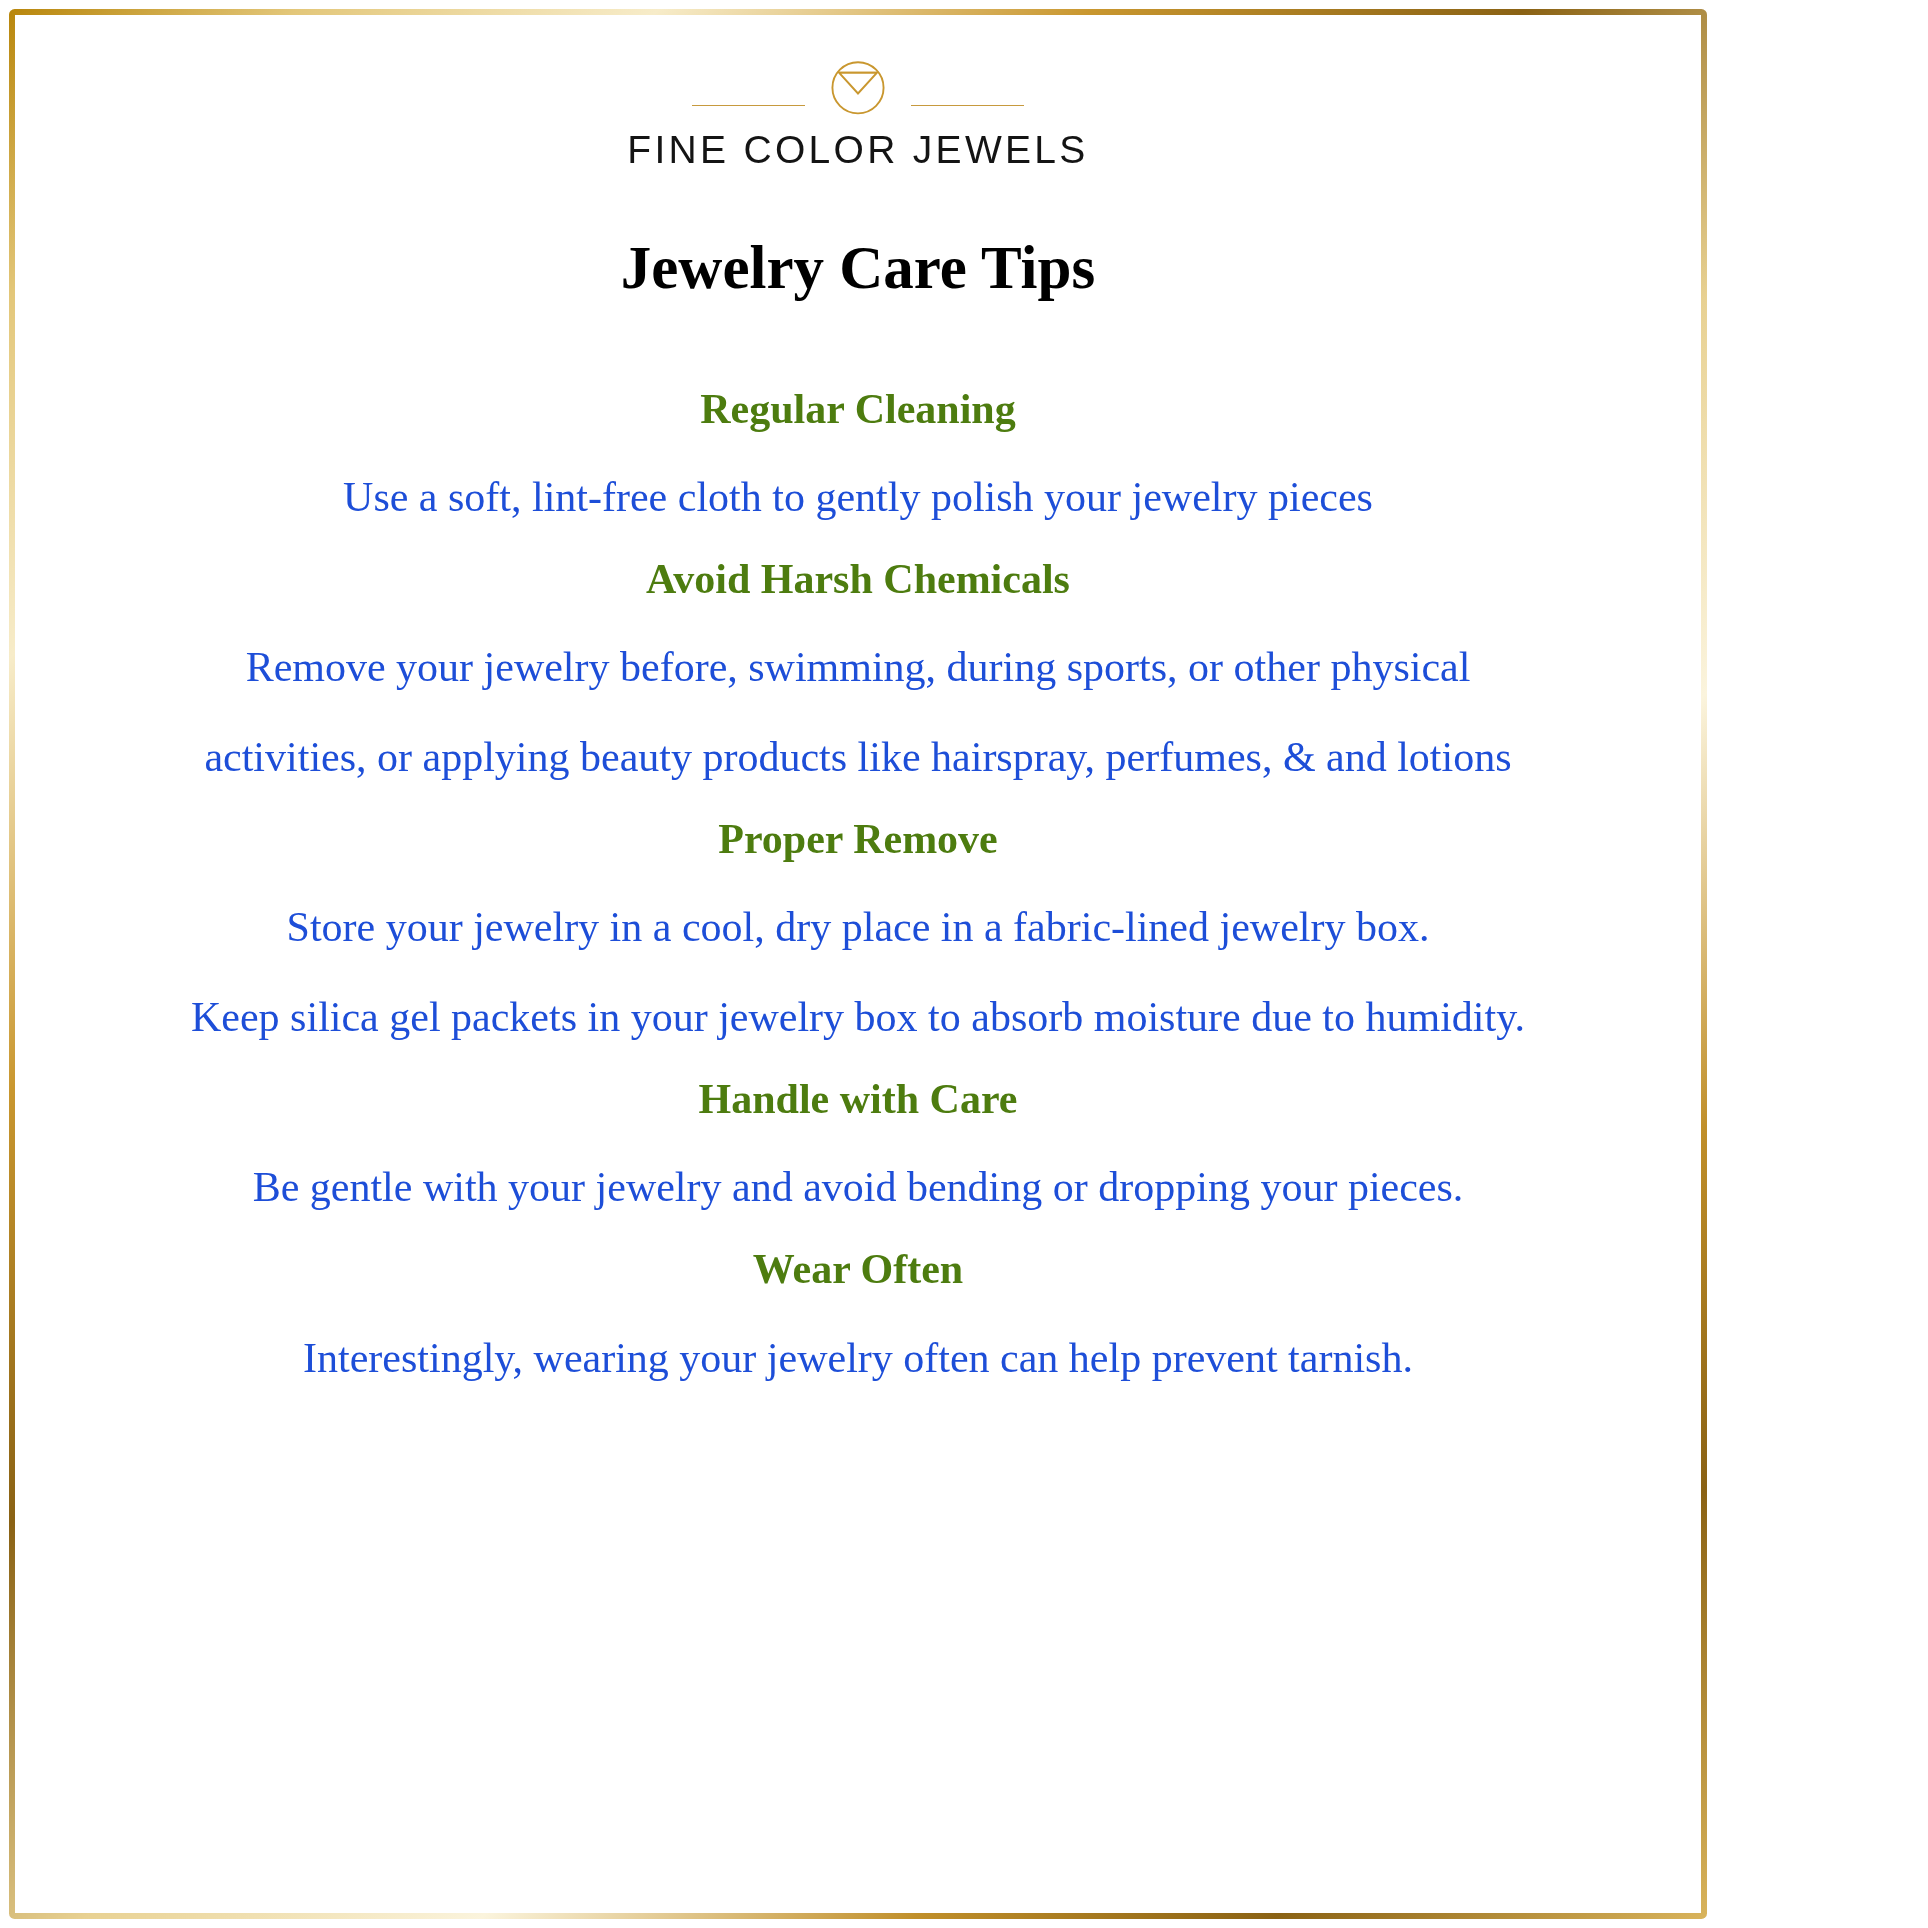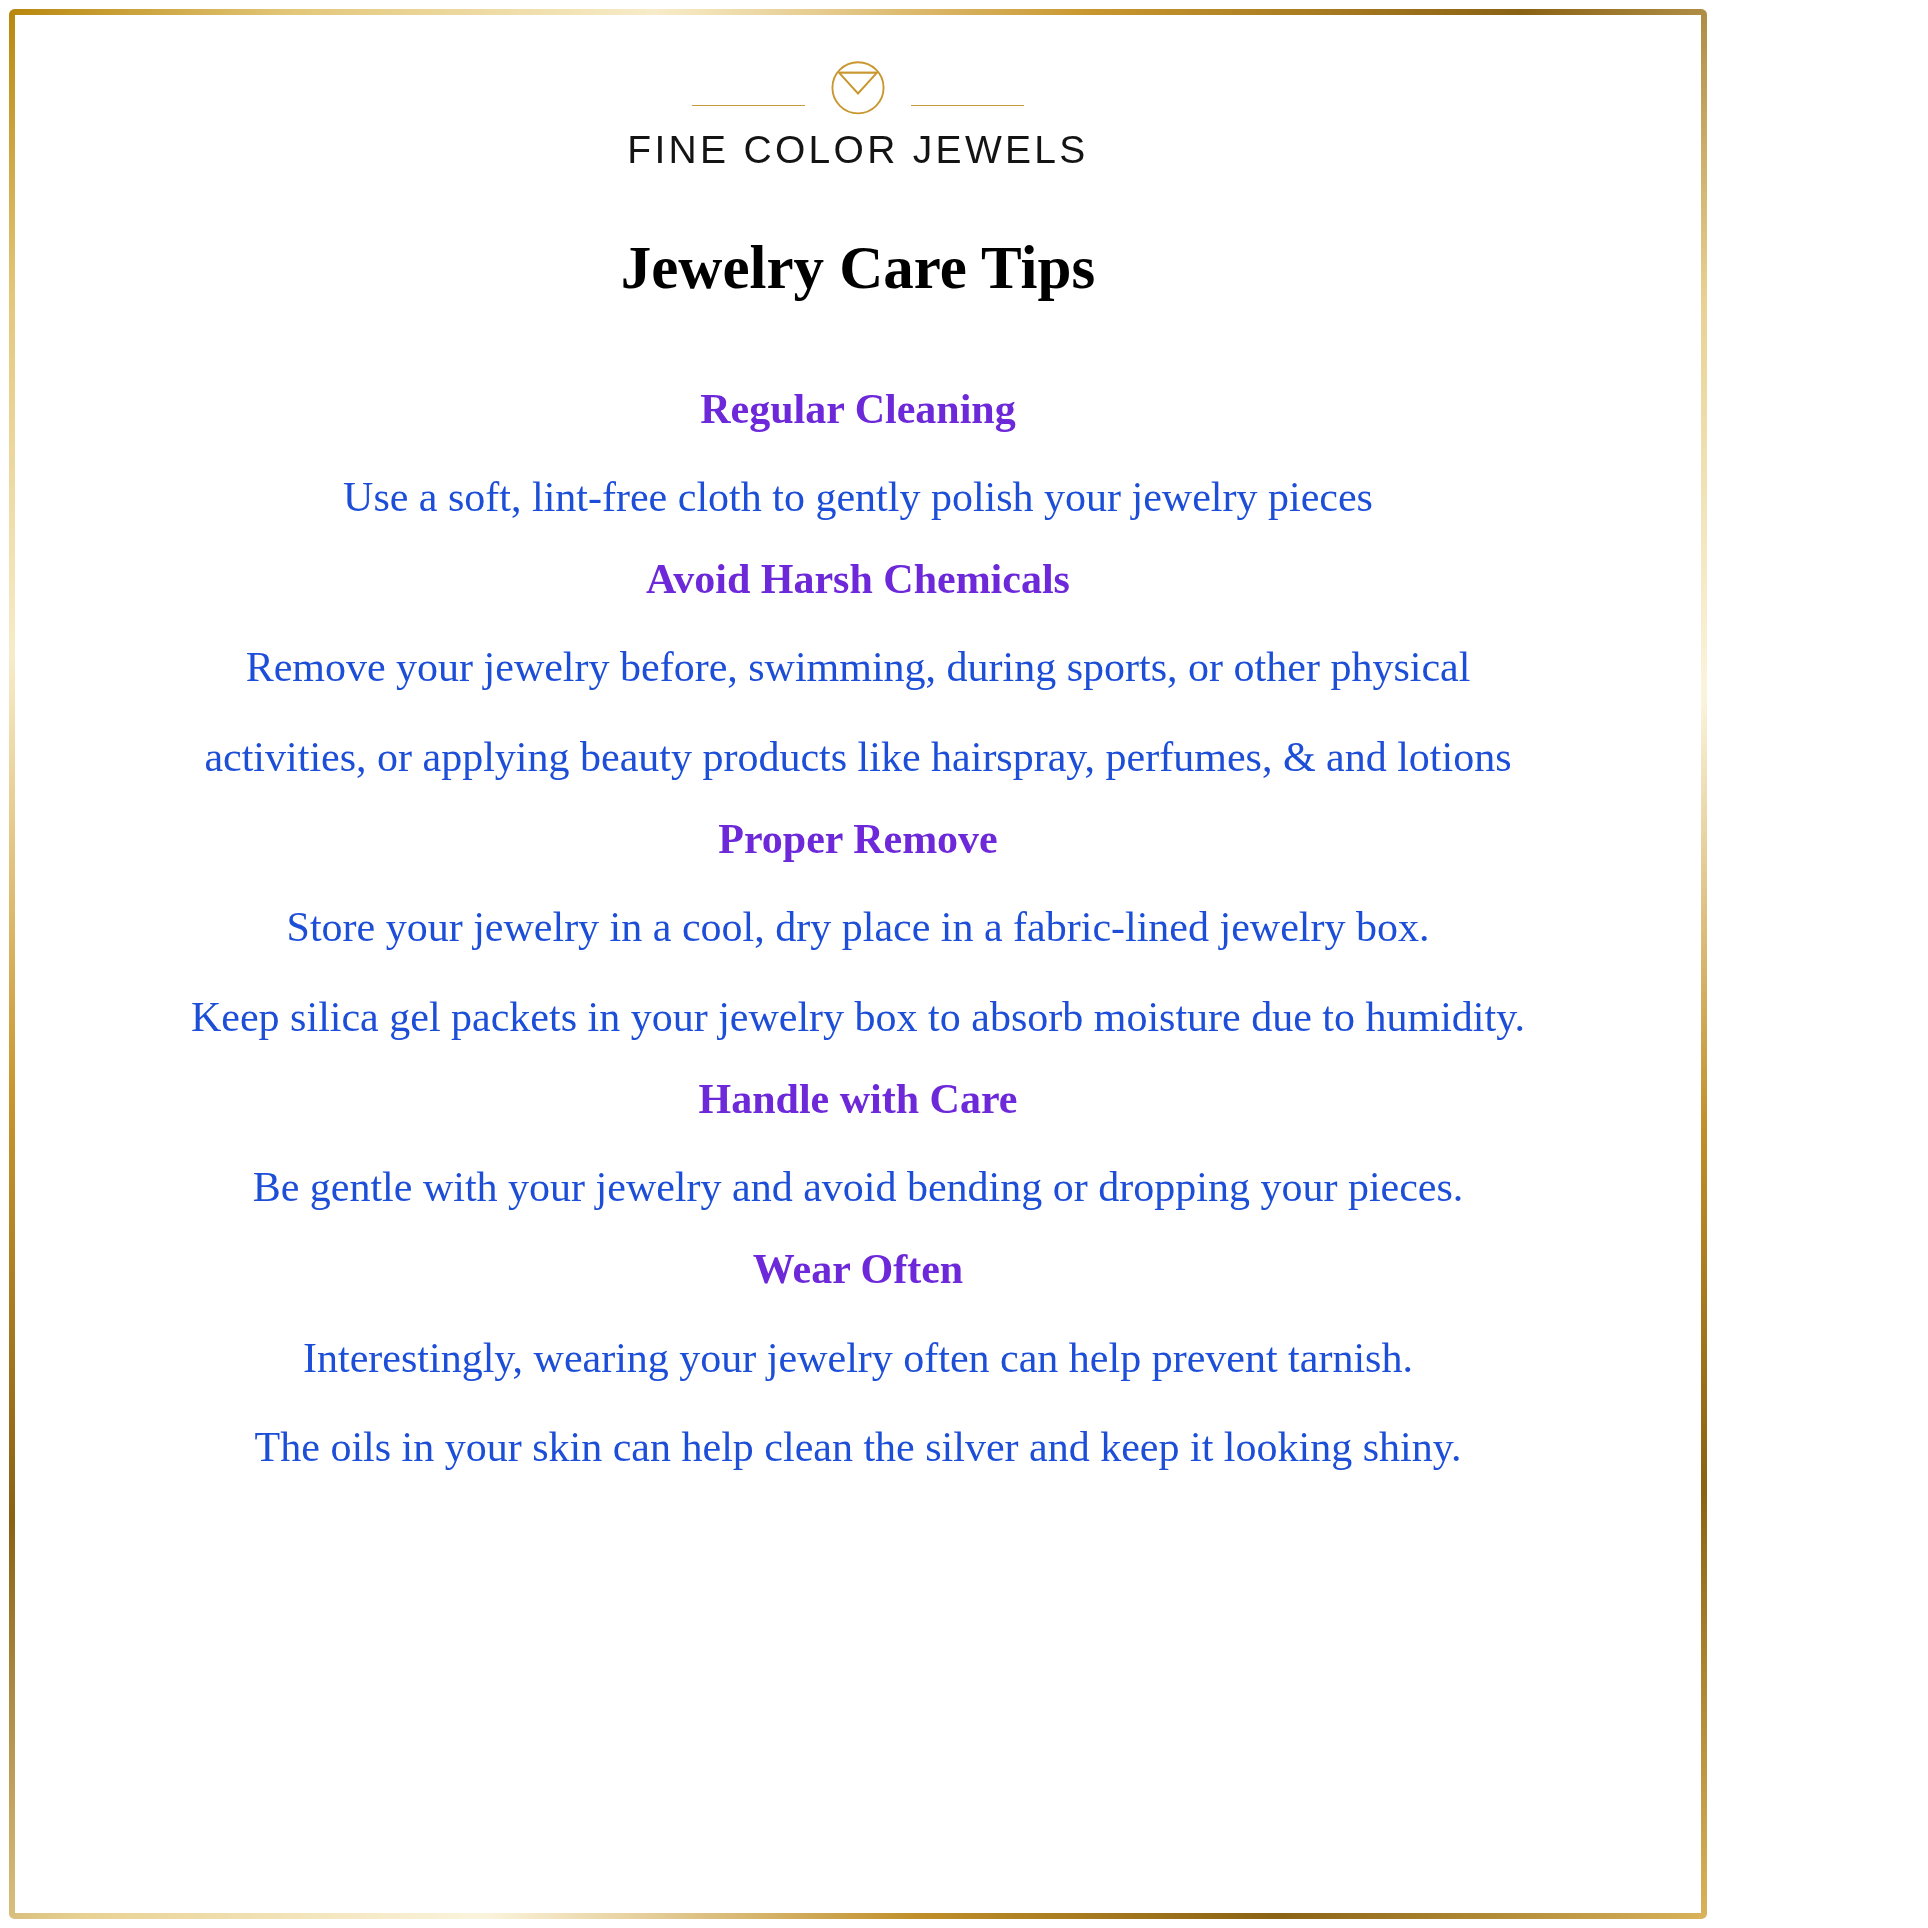--- a/index.html
+++ b/index.html
@@ -102,21 +102,21 @@
   .sections {
     margin-top: 55px;
   }
   .section {
     margin-bottom: 0;
   }
   .section-heading {
     font-family: "Liberation Serif", serif;
     font-weight: bold;
     font-size: 42px;
-    color: #6d28d9;
+    color: #4d7c0f;
     margin: 0;
     padding: 28px 0 0 0;
     line-height: 1.25;
   }
   .section-line {
     font-family: "Liberation Serif", serif;
     font-size: 42px;
     color: #1d4ed8;
     margin: 0;
     padding: 36px 0 0 0;
@@ -169,19 +169,18 @@
       </div>
 
       <div class="section">
         <h2 class="section-heading">Handle with Care</h2>
         <p class="section-line">Be gentle with your jewelry and avoid bending or dropping your pieces.</p>
       </div>
 
       <div class="section">
         <h2 class="section-heading">Wear Often</h2>
         <p class="section-line">Interestingly, wearing your jewelry often can help prevent tarnish.</p>
-        <p class="section-line">The oils in your skin can help clean the silver and keep it looking shiny.</p>
       </div>
 
     </div>
   </div>
 </div>
 
 
 </body></html>

